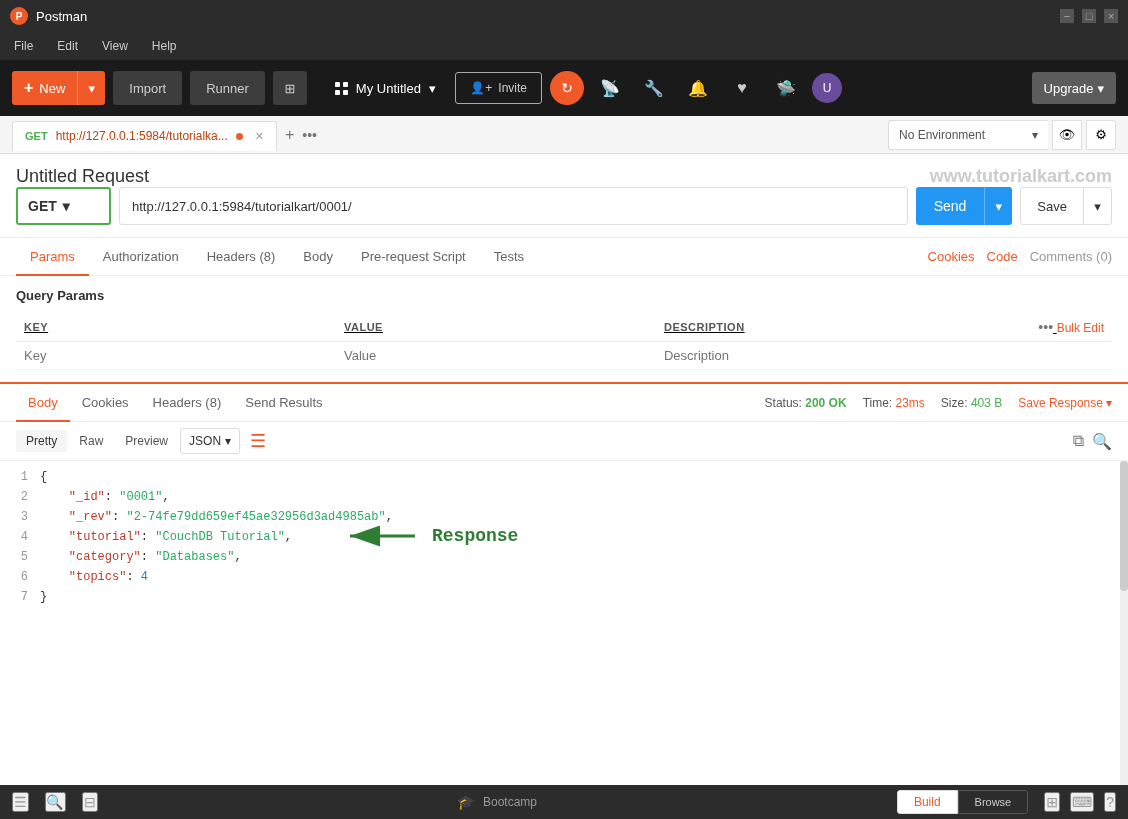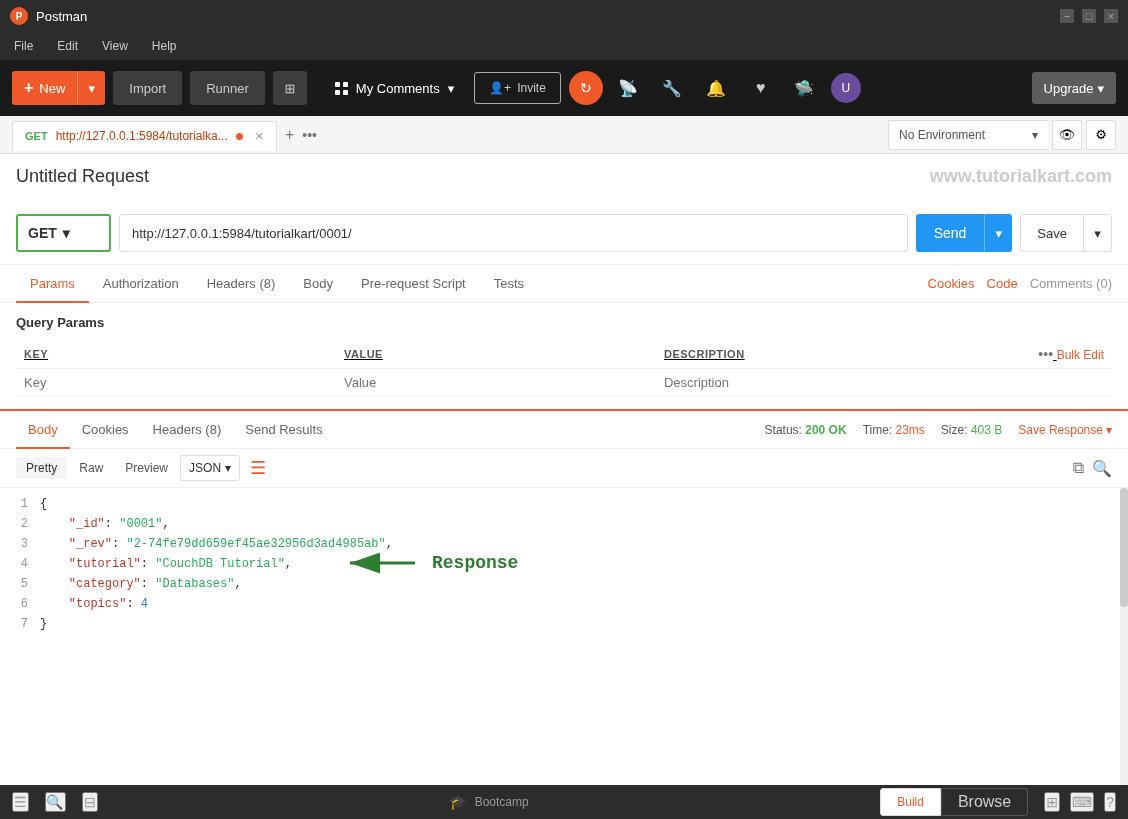--- a/index.html
+++ b/index.html
@@ -34,21 +34,21 @@
     .tab { background: #fff; border: 1px solid #ddd; border-bottom: none; padding: 0 12px; height: 30px; display: flex; align-items: center; gap: 8px; font-size: 12px; border-radius: 3px 3px 0 0; cursor: pointer; position: relative; top: 1px; }
     .tab-method { color: #4CAF50; font-weight: bold; font-size: 11px; }
     .tab-url { color: #c2410c; max-width: 180px; overflow: hidden; text-overflow: ellipsis; white-space: nowrap; }
     .tab-dot { width: 7px; height: 7px; background: #f05a28; border-radius: 50%; }
     .tab-close { color: #999; font-size: 11px; cursor: pointer; margin-left: 4px; }
     .tab-add { background: transparent; border: none; color: #777; font-size: 16px; cursor: pointer; padding: 0 8px; }
     .tab-more { background: transparent; border: none; color: #777; font-size: 14px; cursor: pointer; }
 
     
     .request-area { padding: 12px 16px; border-bottom: 1px solid #eee; position: relative; }
-    .request-title-row { display: flex; align-items: center; justify-content: space-between; margin-bottom: 27px; }
+    .request-title-row { display: flex; align-items: center; justify-content: space-between; margin-bottom: 0; }
     .request-title { font-size: 18px; font-weight: 500; color: #333; }
     .watermark { color: #ccc; font-size: 18px; font-weight: bold; }
 
     
     .url-bar { display: flex; gap: 8px; align-items: center; }
     .method-select { border: 2px solid #4CAF50; border-radius: 3px; padding: 0 10px; height: 38px; font-size: 14px; font-weight: bold; color: #333; background: #fff; cursor: pointer; display: flex; align-items: center; gap: 6px; min-width: 95px; }
     .url-input { flex: 1; border: 1px solid #ddd; border-radius: 3px; padding: 0 12px; height: 38px; font-size: 13px; color: #333; outline: none; }
     .send-btn { background: #2196F3; border: none; color: white; height: 38px; display: flex; align-items: center; border-radius: 3px; cursor: pointer; }
     .send-btn-main { padding: 0 18px; font-size: 14px; font-weight: 500; }
     .send-btn-arrow { width: 28px; height: 38px; display: flex; align-items: center; justify-content: center; border-left: 1px solid rgba(255,255,255,0.3); }
@@ -104,21 +104,21 @@
     .json-number { color: #2980b9; }
     .json-brace { color: #333; }
 
     
     .status-bar { background: #2c2c2c; height: 34px; display: flex; align-items: center; padding: 0 12px; gap: 16px; }
     .status-bar-icon { color: #999; font-size: 14px; cursor: pointer; }
     .status-bar-center { flex: 1; display: flex; align-items: center; justify-content: center; gap: 8px; color: #999; font-size: 12px; }
     .bootcamp-icon { font-size: 14px; }
     .build-browse { display: flex; gap: 0; }
     .build-btn { background: #fff; color: #f05a28; border: 1px solid #ddd; padding: 4px 16px; font-size: 12px; cursor: pointer; font-weight: 500; border-radius: 3px 0 0 3px; }
-    .browse-btn { background: transparent; color: #ccc; border: 1px solid #555; padding: 4px 16px; font-size: 16px; cursor: pointer; border-radius: 0 3px 3px 0; }
+    .browse-btn { background: transparent; color: #ccc; border: 1px solid #555; padding: 4px 16px; font-size: 11px; cursor: pointer; border-radius: 0 3px 3px 0; }
     .status-bar-right { display: flex; gap: 10px; align-items: center; }
     .env-select { border: 1px solid #ddd; border-right: none; background: #fff; color: #555; height: 30px; padding: 0 10px; font-size: 12px; border-radius: 3px 0 0 3px; cursor: pointer; display: flex; align-items: center; gap: 6px; min-width: 160px; }
     .env-eye { border: 1px solid #ddd; background: #fff; height: 30px; width: 30px; display: flex; align-items: center; justify-content: center; cursor: pointer; }
     .env-gear { border: 1px solid #ddd; background: #fff; height: 30px; width: 30px; display: flex; align-items: center; justify-content: center; cursor: pointer; border-radius: 0 3px 3px 0; }
 
     .top-bar-area { display: flex; align-items: center; border-bottom: 1px solid #ddd; padding: 0 12px; height: 38px; background: #f5f5f5; position: relative; }
   </style>
 </head>
 <body>
 
@@ -154,21 +154,21 @@
   <button class="toolbar-btn">Runner</button>
   <button class="toolbar-btn" style="padding:0;width:34px;">⊞</button>
 
   <button class="workspace-btn">
     <div style="display:grid;grid-template-columns:1fr 1fr;gap:3px;">
       <div style="width:5px;height:5px;background:#fff;border-radius:1px;"></div>
       <div style="width:5px;height:5px;background:#fff;border-radius:1px;"></div>
       <div style="width:5px;height:5px;background:#fff;border-radius:1px;"></div>
       <div style="width:5px;height:5px;background:#fff;border-radius:1px;"></div>
     </div>
-    <span>My Comments</span>
+    <span>My Untitled</span>
     <span>▾</span>
   </button>
 
   <button class="invite-btn">
     <span>👤+</span>
     <span>Invite</span>
   </button>
 
   <div class="sync-btn">
     <span style="color:white;font-size:14px;">↻</span>

